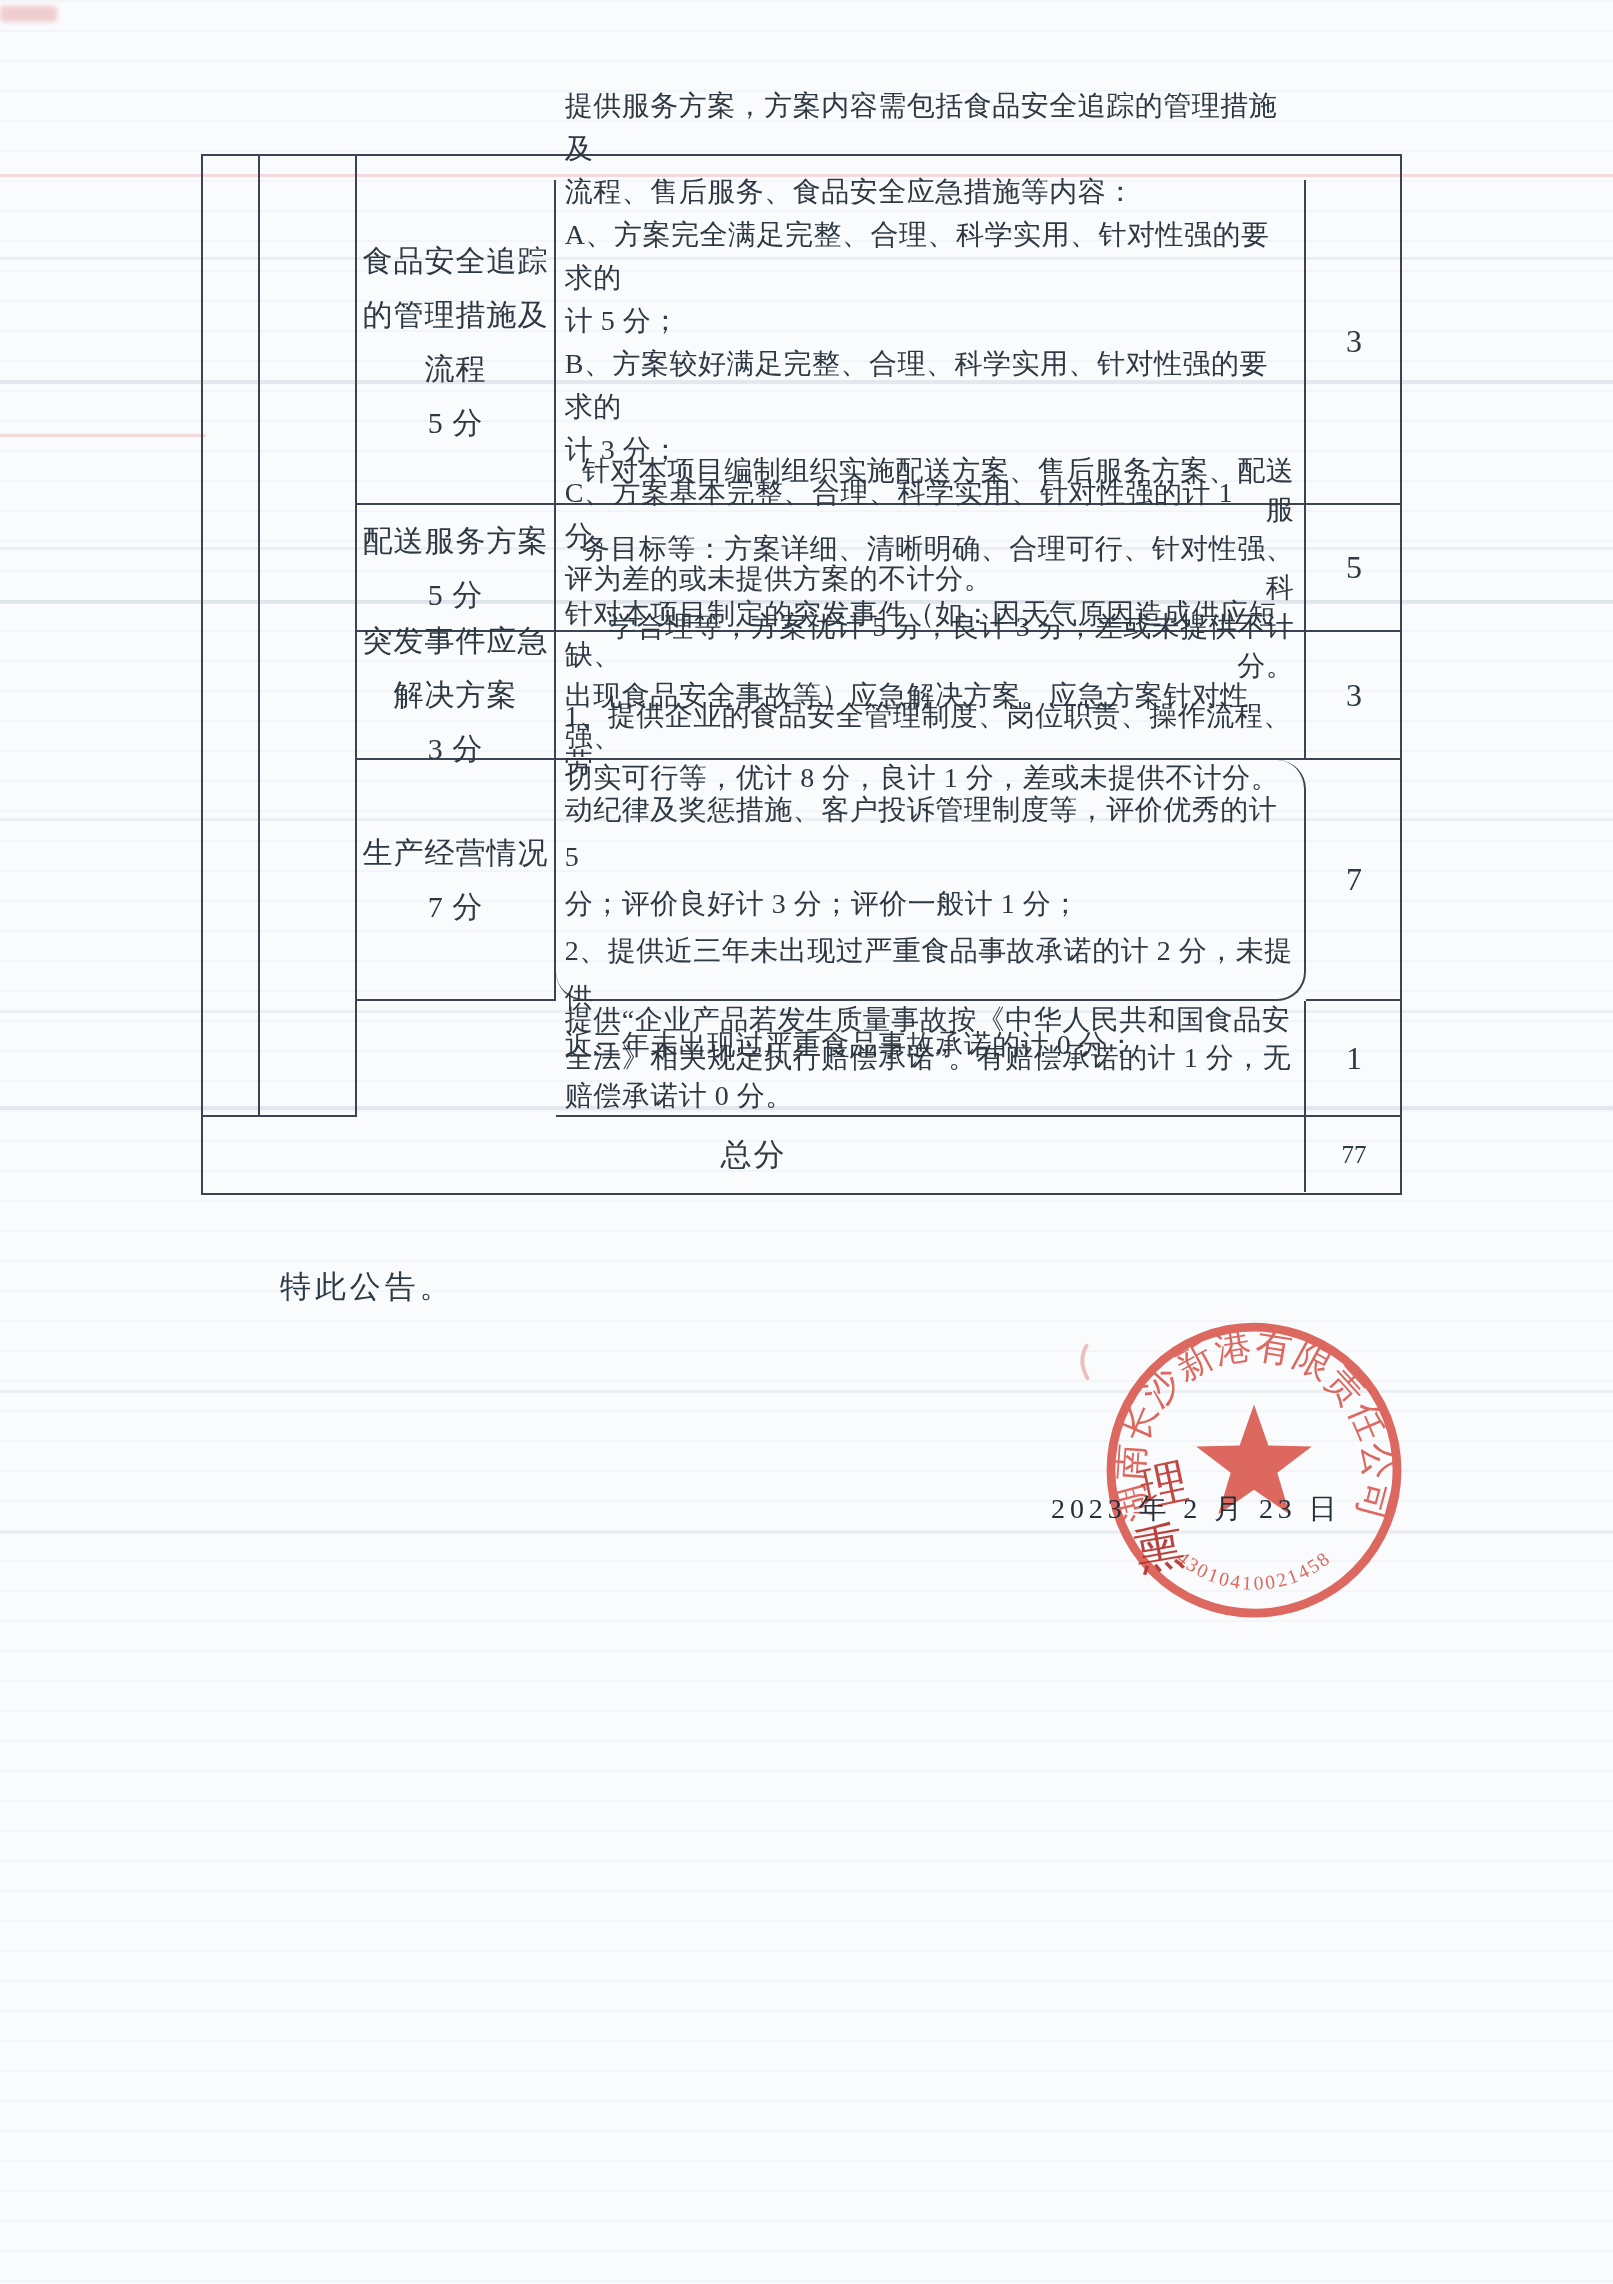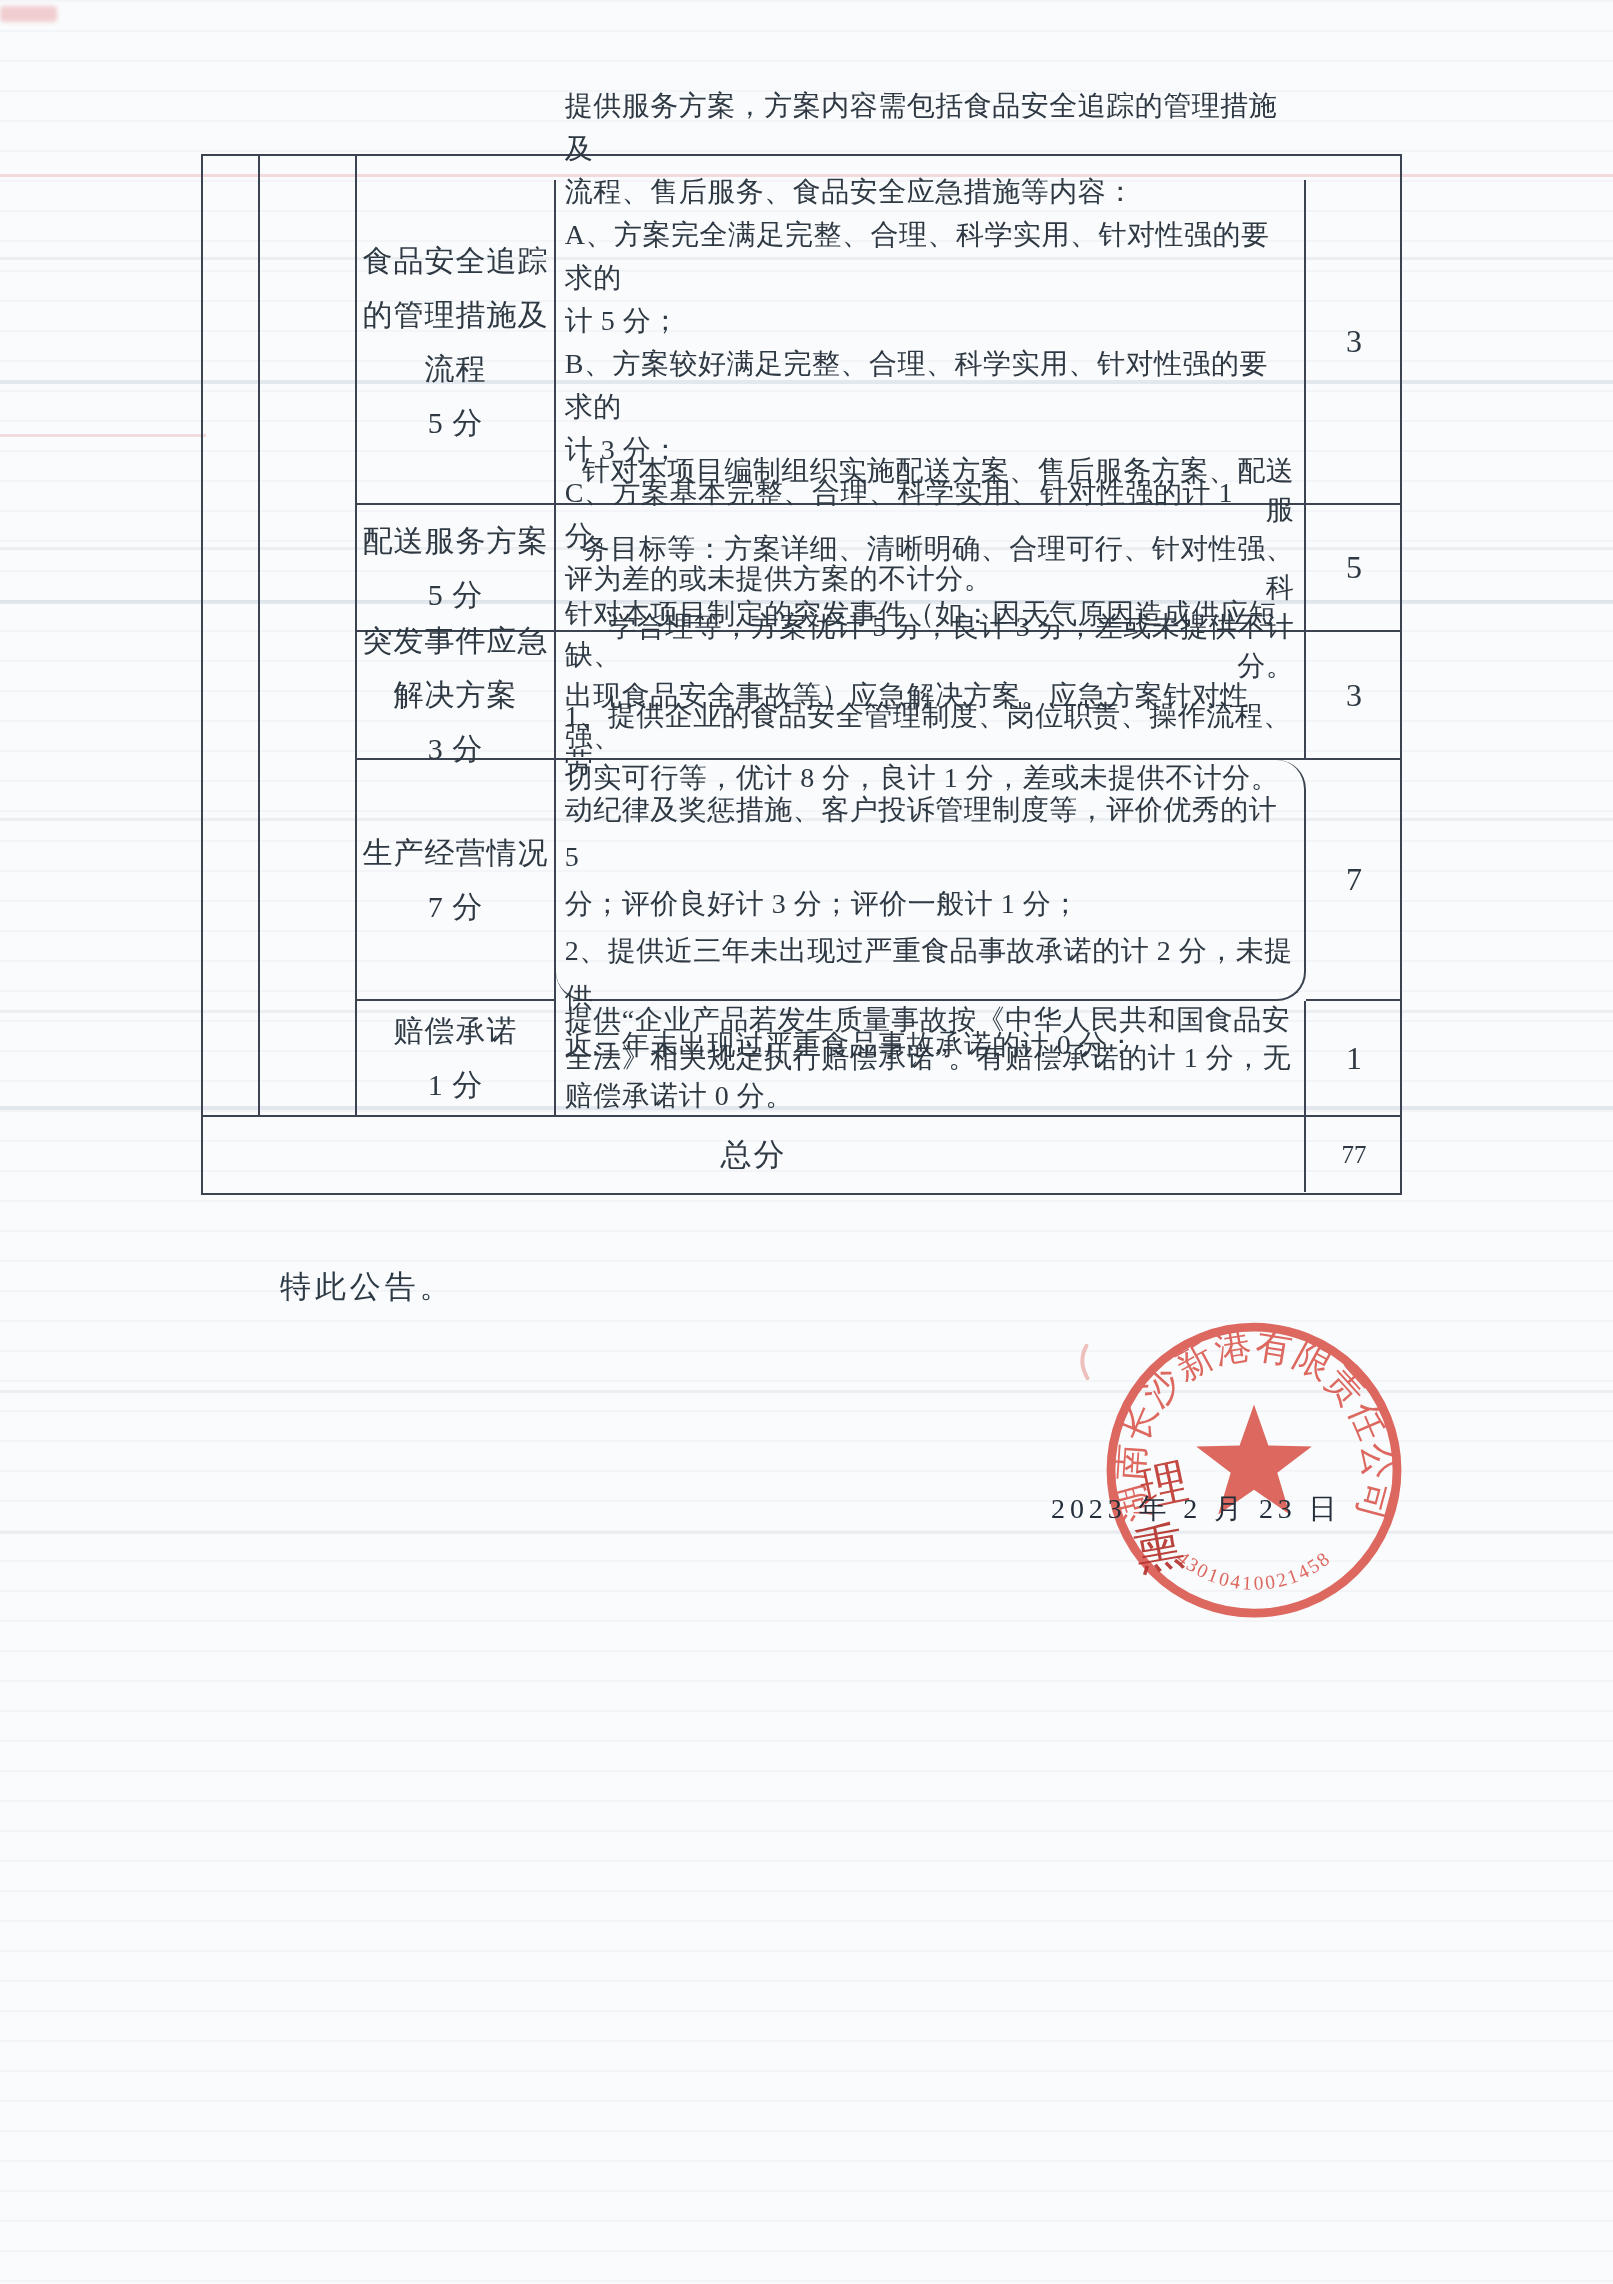--- a/index.html
+++ b/index.html
@@ -118,22 +118,20 @@
 7 分</span></div>
     <div class="cell desc r4 lh48"><span>1、提供企业的食品安全管理制度、岗位职责、操作流程、劳
 动纪律及奖惩措施、客户投诉管理制度等，评价优秀的计 5
 分；评价良好计 3 分；评价一般计 1 分；
 2、提供近三年未出现过严重食品事故承诺的计 2 分，未提供
 近三年未出现过严重食品事故承诺的计 0 分；</span></div>
     <div class="cell score r4 last-col">
         <span>7</span>
       </div>
 
-    <div class="cell cat r5"><span>赔偿承诺
-1 分</span></div>
     <div class="cell desc r5 lh39"><span>提供“企业产品若发生质量事故按《中华人民共和国食品安
 全法》相关规定执行赔偿承诺”。有赔偿承诺的计 1 分，无
 赔偿承诺计 0 分。</span></div>
     <div class="cell score r5 last-col">
         <span>1</span>
       </div>
 
     <div class="cell total-label last-row">
         <span>总分</span>
       </div>

